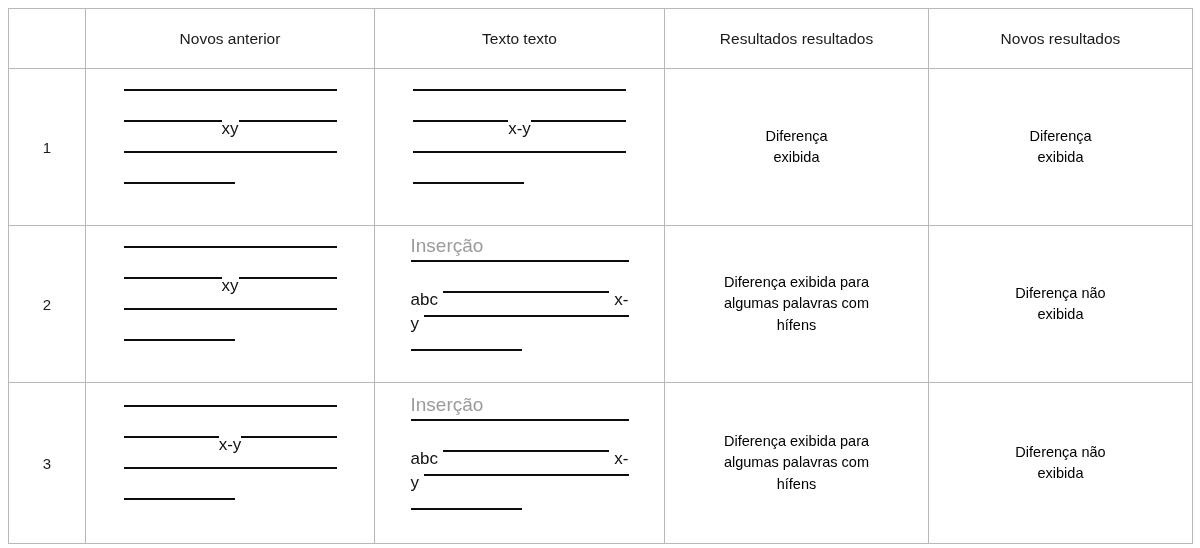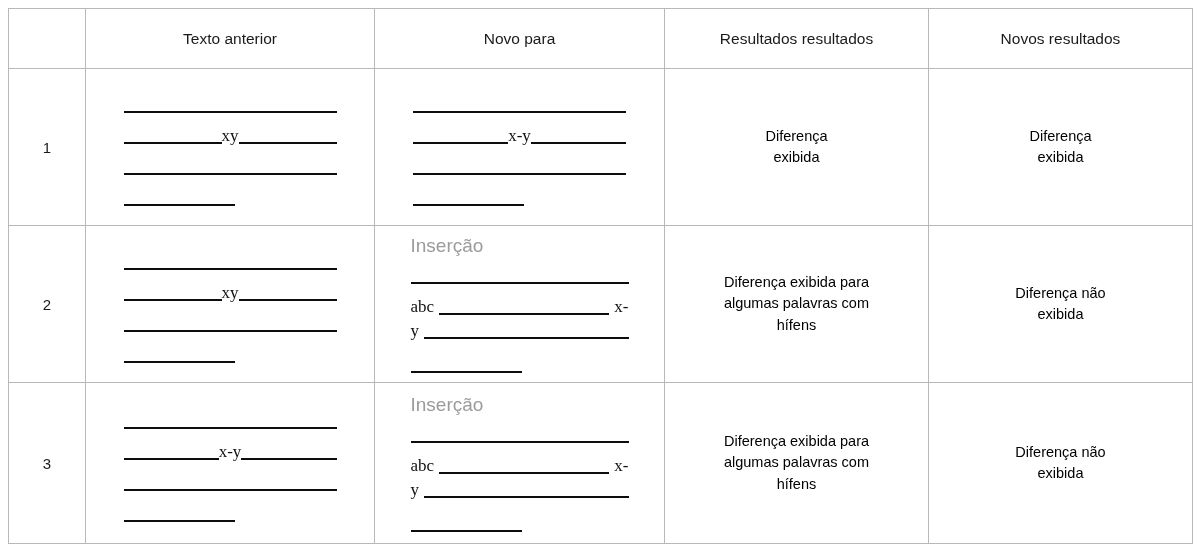--- a/index.html
+++ b/index.html
@@ -89,23 +89,22 @@
     font-size: 19px;
     color: #9b9b9b;
     line-height: 1;
     margin-bottom: 9px;
     height: 15px;
   }
 
   
   .trow {
     display: flex;
-    align-items: flex-end;
+    align-items: flex-start;
     height: 24px;
-    font-family: Liberation Serif, serif;
   }
   .trow .rule {
     flex: 1 1 auto;
     height: 0;
     border-top: 2.1px solid #0d0d0d;
   }
   .trow .rule.short {
     flex: 0 0 111px;
   }
   .trow .word {
@@ -137,22 +136,22 @@
       <col class="c-num">
       <col class="c-old">
       <col class="c-new">
       <col class="c-res1">
       <col class="c-res2">
     </colgroup>
 
     <thead>
       <tr class="header-row">
         <th class="blank-corner"></th>
-        <th>Texto anterior</th>
-        <th>Novo para</th>
+        <th>Novos anterior</th>
+        <th>Texto texto</th>
         <th>Resultados resultados</th>
         <th>Novos resultados</th>
       </tr>
     </thead>
 
     <tbody>
 
       <tr class="body-row">
         <td class="row-num">1</td>
 

